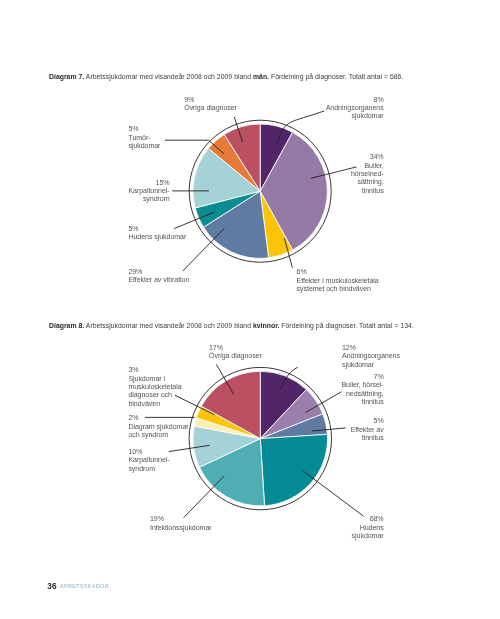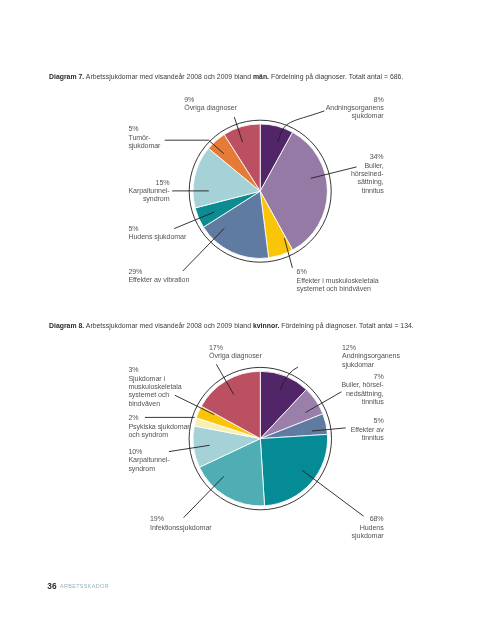--- a/index.html
+++ b/index.html
@@ -144,28 +144,28 @@
         <div>19%</div>
         <div>Infektionssjukdomar</div>
       </div>
       <div class="lbl" style="top: 447.8px; left: 128.4px;">
         <div>10%</div>
         <div>Karpaltunnel-</div>
         <div>syndrom</div>
       </div>
       <div class="lbl" style="top: 414.1px; left: 128.4px;">
         <div>2%</div>
-        <div>Psykiska sjukdomar</div>
+        <div>Diagram sjukdomar</div>
         <div>och syndrom</div>
       </div>
       <div class="lbl" style="top: 366.1px; left: 128.4px;">
         <div>3%</div>
         <div>Sjukdomar i</div>
         <div>muskuloskeletala</div>
-        <div>systemet och</div>
+        <div>diagnoser och</div>
         <div>bindväven</div>
       </div>
     </div>
 
   <div class="folio">
     <span class="num">36</span><span class="sec">ARBETSSKADOR</span>
   </div>
 
 </div>
 

